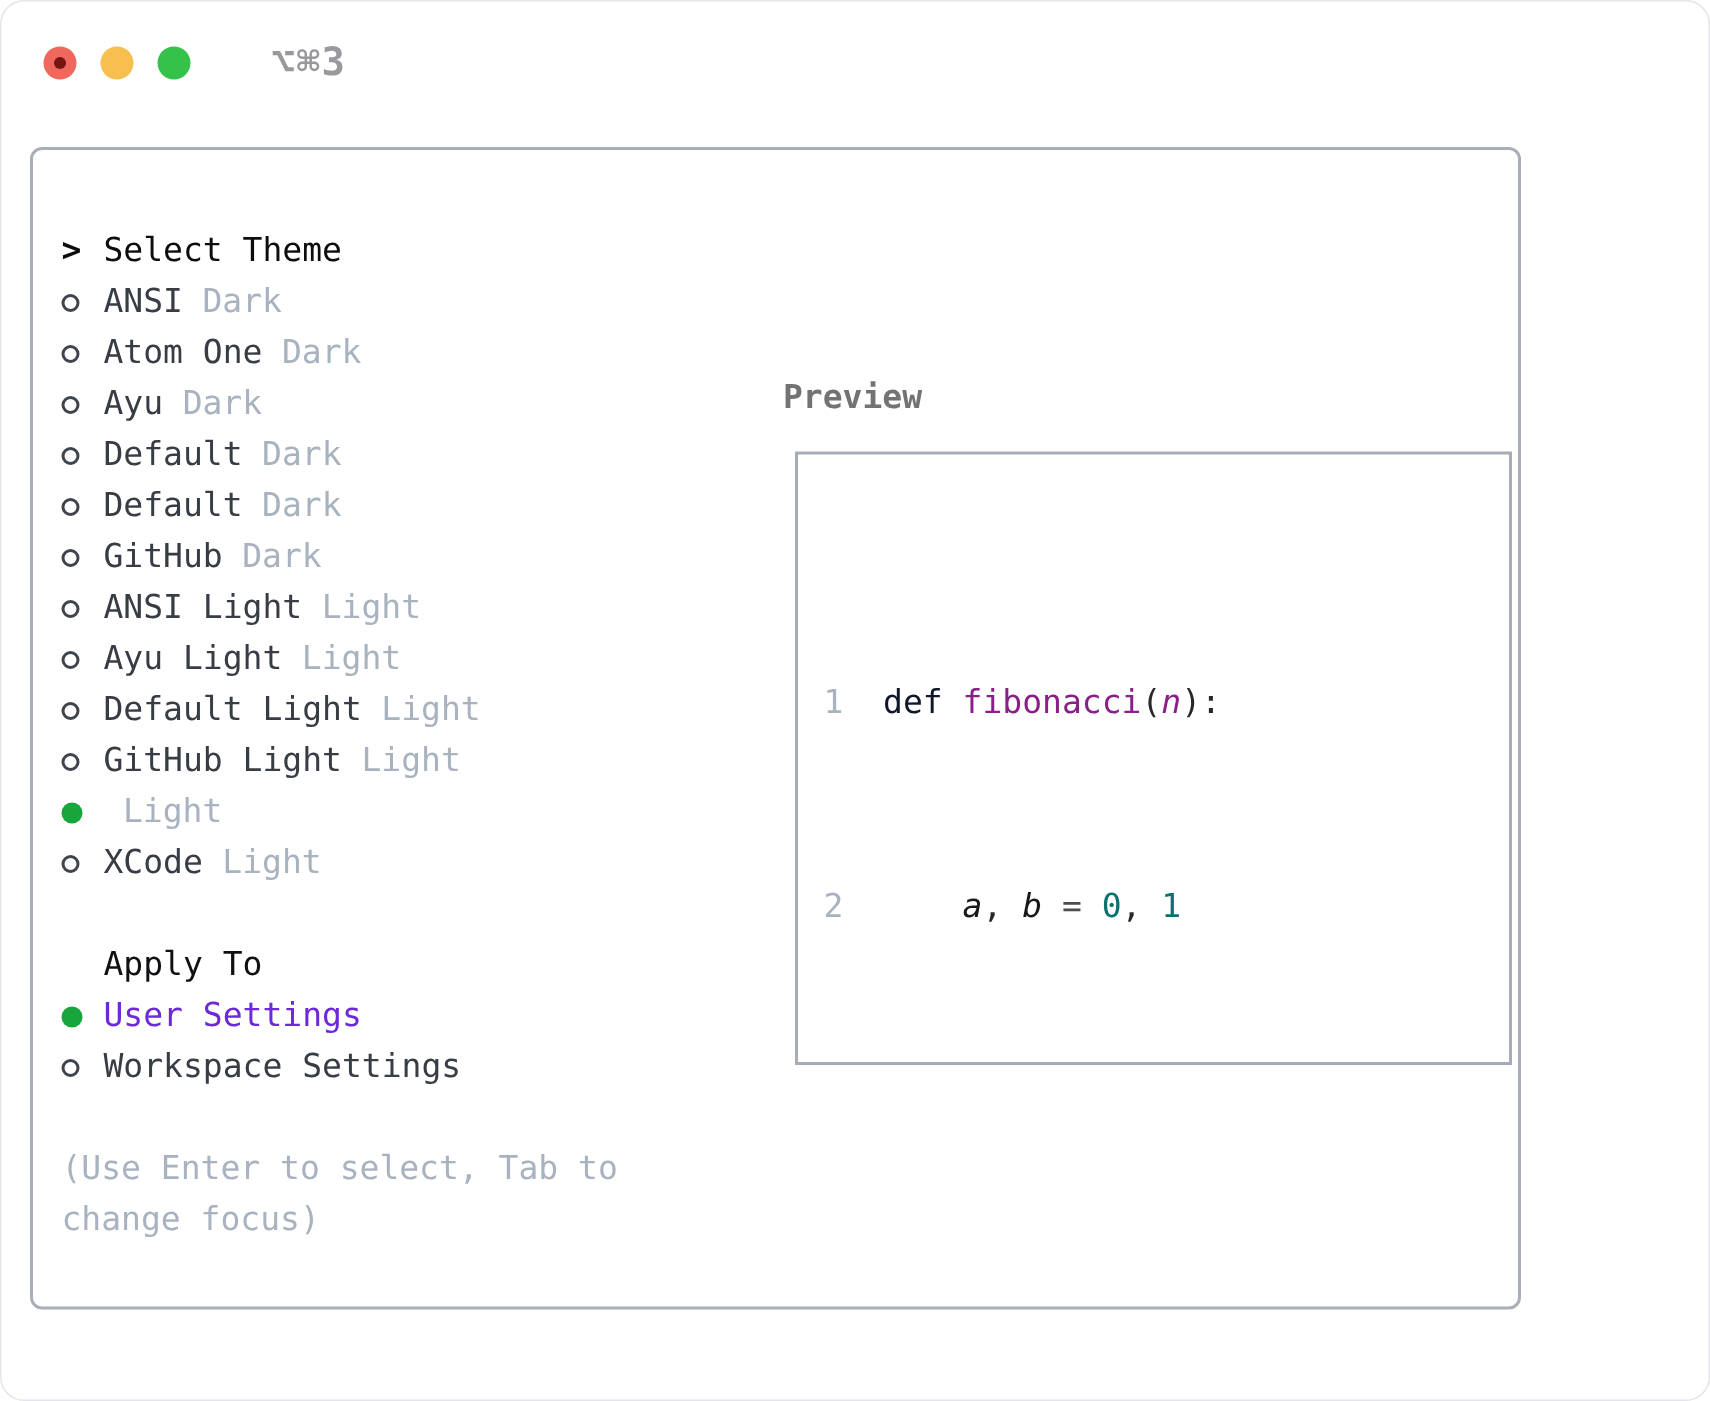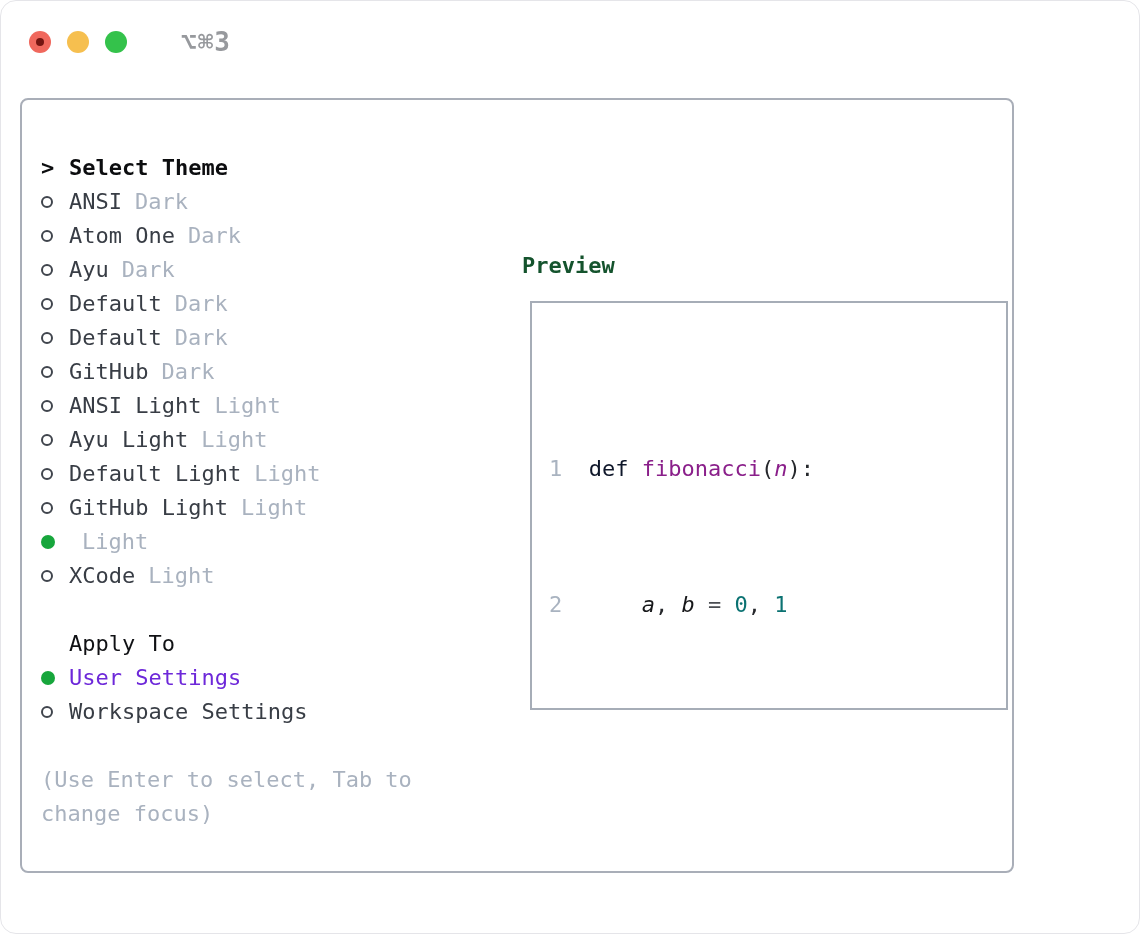--- a/index.html
+++ b/index.html
@@ -28,37 +28,37 @@
     position:absolute; left:19px; top:97px; width:994px; height:775px;
     border:2px solid #a9aeb8; border-radius:8px; background:#fff;
   }
 
   
   .left-col { position:absolute; left:19px; top:51px; width:440px;
               font-size:22px; line-height:34px; color:#383d45; }
   .row { height:34px; display:flex; align-items:center; white-space:pre; }
   .cell-icon { width:28px; display:flex; align-items:center; }
   .prompt { font-weight:700; color:#0c0d0f; }
-  .hdr { font-weight:700; color:#0c0d0f; }
+  .hdr { font-weight:400; color:#0c0d0f; }
   .radio { width:12px; height:12px; border:2px solid #40454d; border-radius:50%; }
   .theme-row.selected .radio, .apply-row.selected .radio {
     width:14px; height:14px; border:none; background:#17a63c; }
   .t-name { color:#383d45; }
   .theme-row.selected .t-name { color:#17a63c; }
   .t-variant { color:#a9b2bf; margin-left:13px; }
   .apply-hdr { color:#101114; }
   .apply-label { color:#383d45; }
   .apply-row.selected .apply-label { color:#6d28d9; }
   .spacer { height:34px; }
   .help { width:400px; color:#a9b2bf; white-space:normal; }
 
   
   .preview-label { position:absolute; left:500px; top:148px; height:34px;
                    display:flex; align-items:center;
-                   font-size:22px; font-weight:700; color:#14532d; }
+                   font-size:22px; font-weight:700; color:#737373; }
   .preview-box {
     position:absolute; left:508px; top:201px; width:478px; height:409px;
     border:2px solid #a6adb7; background:#fff; overflow:hidden;
   }
   .code-area { margin:47px 0 0 17px; font-size:22px; line-height:34px; white-space:pre; }
   .cl { height:34px; }
   .ln { display:inline-block; width:3ch; color:#a9b3c0; }
   .tok.kw  { color:#0f172a; }
   .tok.fn  { color:#8a1f8a; }
   .tok.prm { color:#8a1f8a; font-style:italic; }

